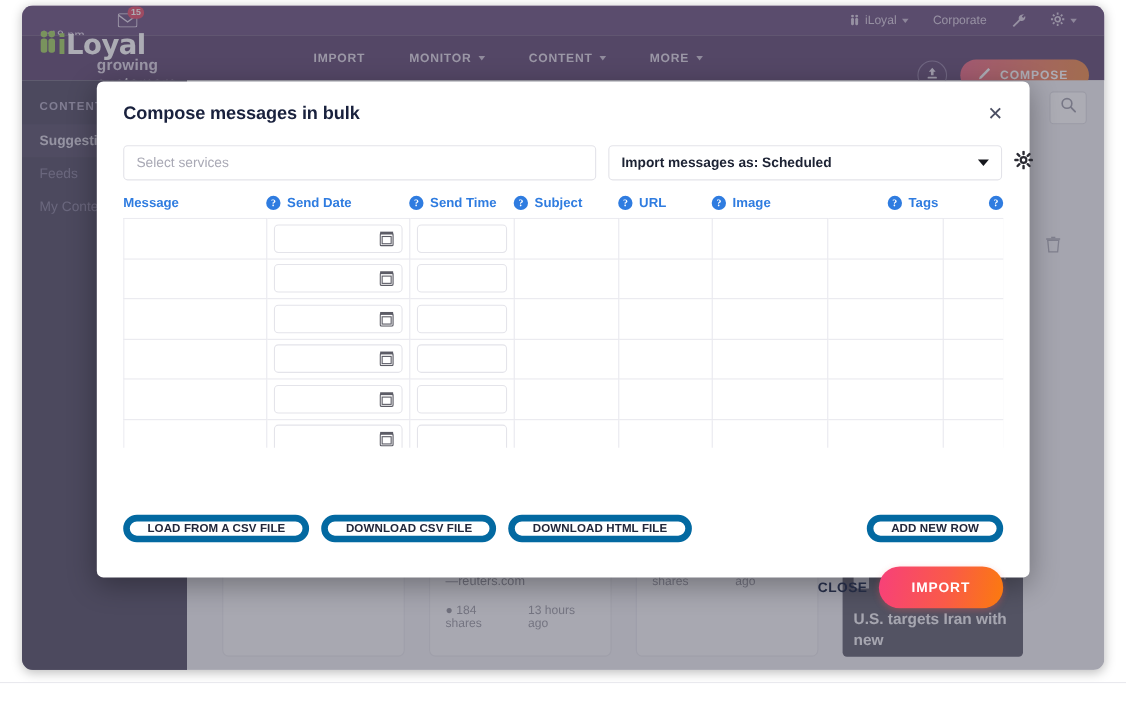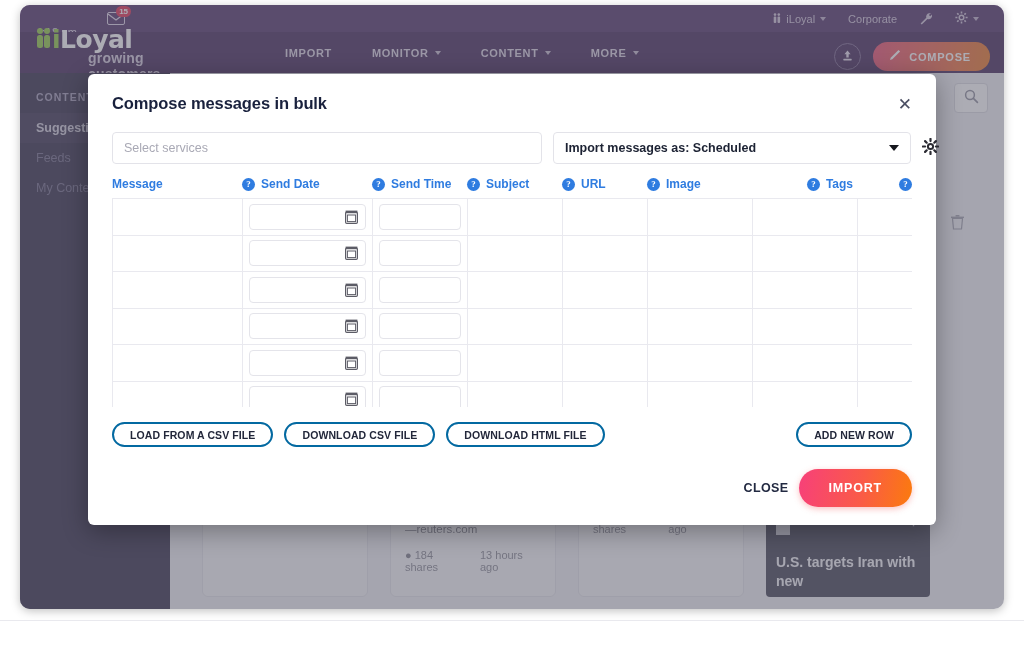--- a/index.html
+++ b/index.html
@@ -142,21 +142,21 @@
     font-size: 11px;
     font-weight: bold;
     letter-spacing: .7px;
     display: flex;
     align-items: center;
     gap: 6px;
     cursor: pointer;
   }
   .nav-right {
     position: absolute;
-    right: 14px; top: 4px;
+    right: 14px; top: 16px;
     height: 41px;
     display: flex;
     align-items: center;
     gap: 12px;
   }
   .upload-btn {
     width: 27px; height: 27px;
     border: 1px solid #7b6490;
     border-radius: 50%;
     display: flex; align-items: center; justify-content: center;
@@ -444,31 +444,32 @@
   
   .modal-actions {
     display: flex;
     align-items: center;
     padding: 15px 24px 0 24px;
     gap: 11px;
   }
   .pill-btn {
     height: 25px;
     padding: 0 16px;
-    border: 2px solid #0369a1;
+    border: 6px solid #0369a1;
     border-radius: 14px;
     background: #fff;
     font-size: 10.5px;
     font-weight: bold;
     color: #22273a;
     letter-spacing: .1px;
     display: flex;
     align-items: center;
     cursor: pointer;
     white-space: nowrap;
+    margin-top: 46px;
   }
   .pill-btn.right { margin-left: auto; }
 
   .modal-footer {
     display: flex;
     align-items: center;
     justify-content: flex-end;
     padding: 22px 24px 0 24px;
     gap: 10px;
   }

